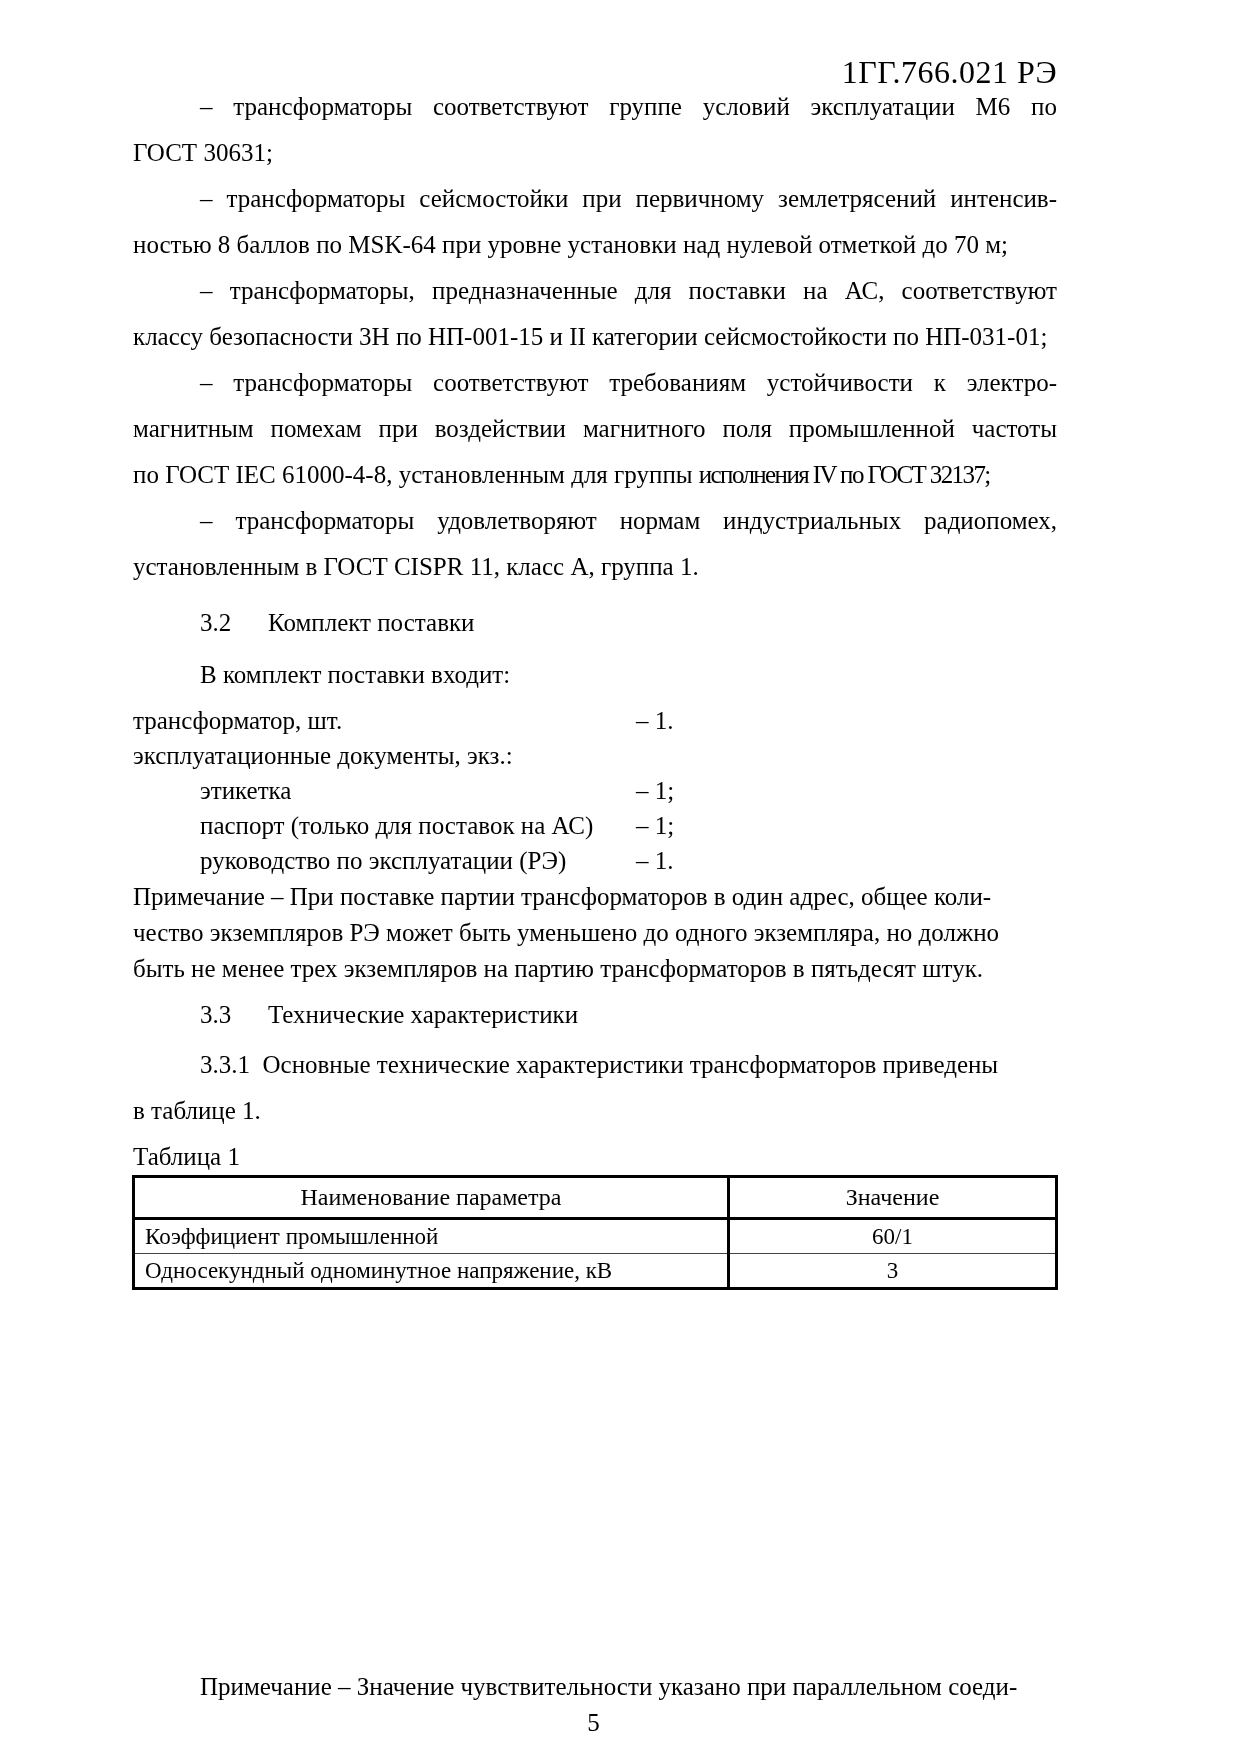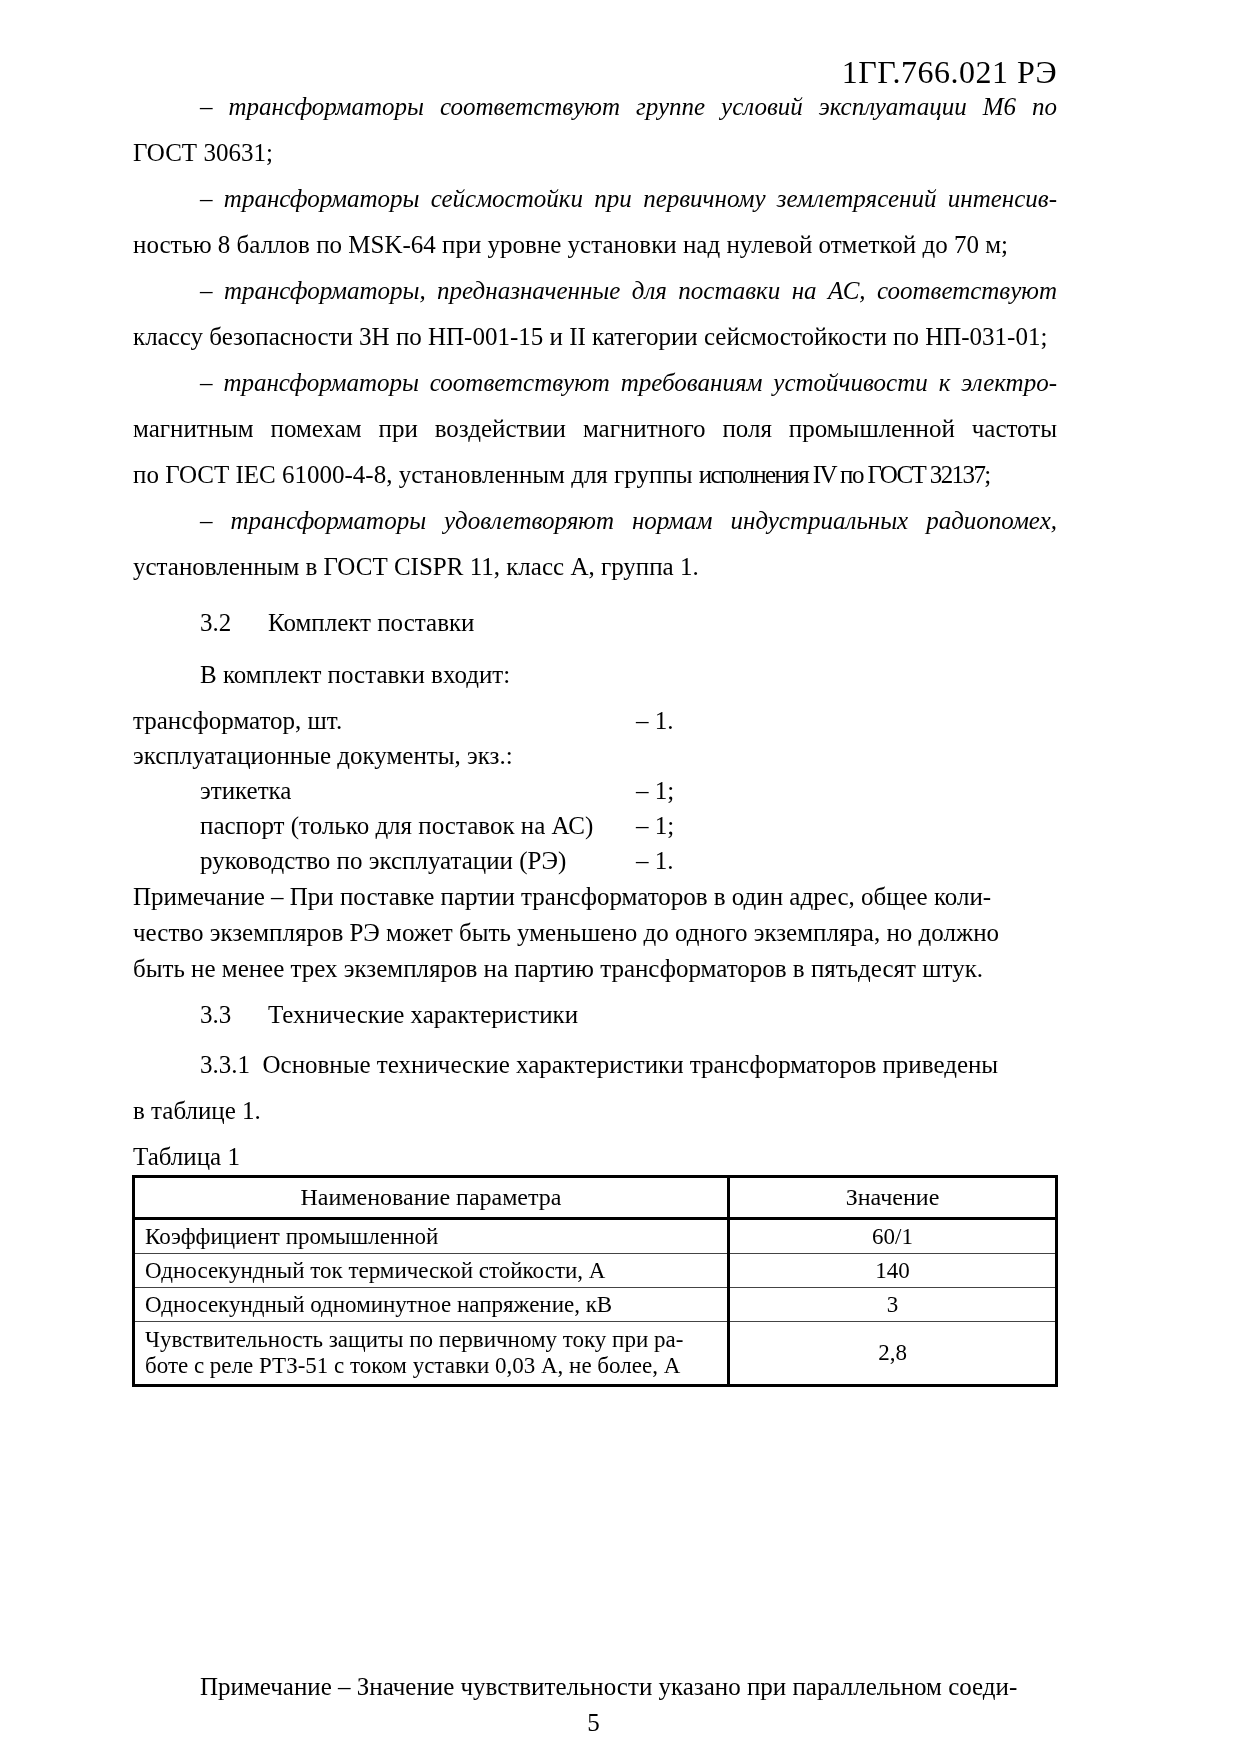--- a/index.html
+++ b/index.html
@@ -4,21 +4,21 @@
 <style>
   html, body { margin: 0; padding: 0; background: #ffffff; }
   body {
     width: 1241px; height: 1755px; position: relative; overflow: hidden;
     font-family: "Liberation Serif", "DejaVu Serif", serif;
     color: #000; font-size: 25px;
   }
   .abs { position: absolute; white-space: nowrap; line-height: 1; }
   .doc-code { right: 184px; top: 56px; font-size: 32px; letter-spacing: 0.5px; }
   .just { position: absolute; left: 133px; width: 924px; text-align: justify; text-align-last: justify; white-space: nowrap; line-height: 1; }
-  .just.ind { left: 200px; width: 857px; font-style: italic; }
+  .just.ind { left: 200px; width: 857px; }
   .left { position: absolute; left: 133px; white-space: nowrap; line-height: 1; }
   .left.ind { left: 200px; }
   .num { display: inline-block; width: 68px; }
   .tight { letter-spacing: -1.6px; }
   .list-val { position: absolute; left: 636px; line-height: 1; }
   table.spec {
     position: absolute; left: 132px; top: 1175px; width: 926px;
     border-collapse: collapse; border: 3px solid #000; font-size: 23px;
   }
   table.spec td, table.spec th {
@@ -91,31 +91,20 @@
   <tbody>
       <tr>
     <th class="c1">Наименование параметра</th>
     <th class="c2">Значение</th>
   </tr>
   <tr>
     <td class="c1">Коэффициент промышленной</td>
     <td class="c2">60/1</td>
   </tr>
   <tr>
-    <td class="c1">Односекундный ток термической стойкости, А</td>
-    <td class="c2">140</td>
-  </tr>
-  <tr>
     <td class="c1">Односекундный одноминутное напряжение, кВ</td>
     <td class="c2">3</td>
-  </tr>
-  <tr class="tall">
-    <td class="c1">
-      <div>Чувствительность защиты по первичному току при ра-</div>
-      <div>боте с реле РТЗ-51 с током уставки 0,03 А, не более, А</div>
-    </td>
-    <td class="c2">2,8</td>
   </tr>
 </tbody>
   </table>
 
 <div class="left ind" style="top:1674px">Примечание – Значение чувствительности указано при параллельном соеди-</div>
 <div class="abs page-num">5</div>
 
 </body></html>

